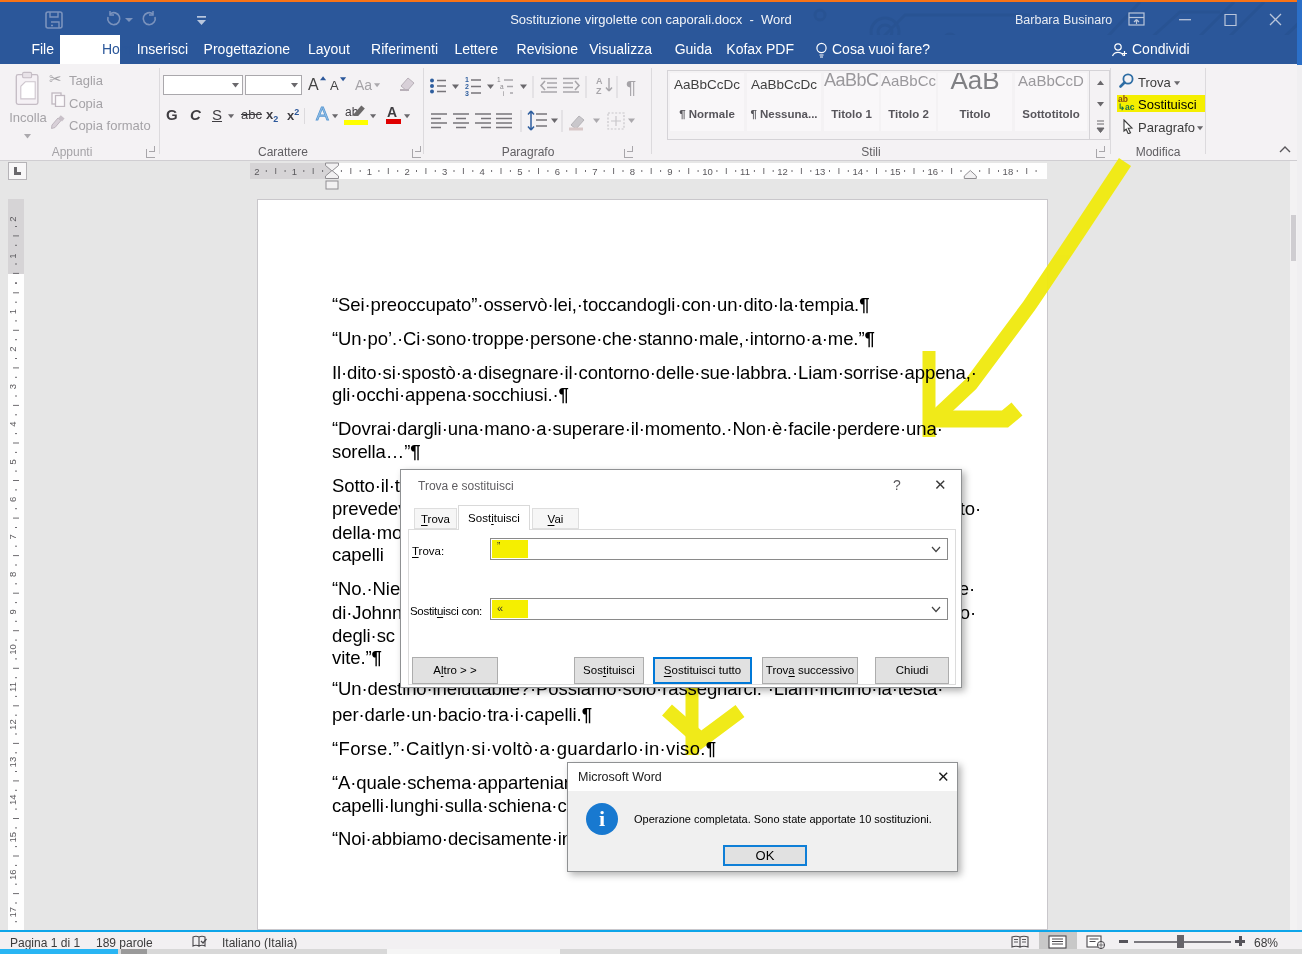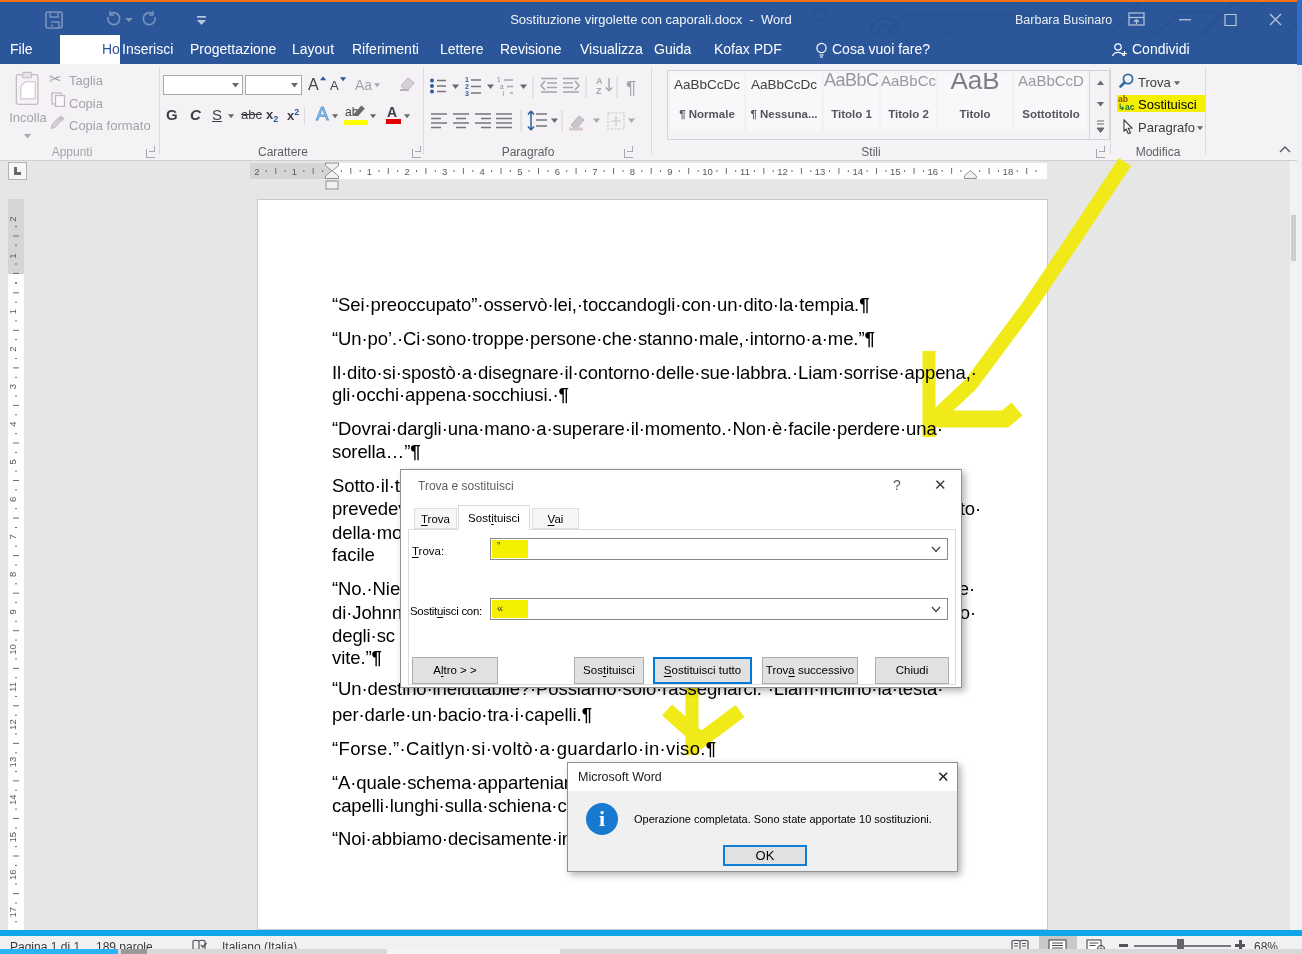--- a/index.html
+++ b/index.html
@@ -2,40 +2,40 @@
 <html><head>
 <meta charset="utf-8">
 <style>
 * { margin:0; padding:0; box-sizing:border-box; }
 html,body { width:1302px; height:954px; overflow:hidden; }
 body { font-family:"Liberation Sans", sans-serif; position:relative; background:#e6e6e6; }
 .abs { position:absolute; }
 
 #titlebar { left:0; top:0; width:1302px; height:35px; background:#2b579a; border-top:2px solid #f97316; }
 #tabrow { left:0; top:35px; width:1302px; height:29px; background:#2b579a; }
-.tab { position:absolute; top:0; height:29px; line-height:29px; color:#fff; font-size:14px; text-align:left; }
+.tab { position:absolute; top:0; height:29px; line-height:29px; color:#fff; font-size:14px; text-align:right; }
 #hometab { background:#fff; color:#2b579a;padding-left:42px; }
 
 #ribbon { left:0; top:64px; width:1297px; height:97px; background:#f4f2f4; border-bottom:1px solid #d0ced2; }
 .gsep { position:absolute; top:4px; width:1px; height:86px; background:#dcdadd; }
 .glabel { position:absolute; top:81px; font-size:12px; color:#605e62; width:120px; text-align:center; }
 .dis { color:#a5a3a7; }
 .chip { position:absolute; top:9px; width:74px; height:58px; background:#f9f7f9; text-align:center; overflow:hidden; }
 .c1 { margin-top:4px; white-space:nowrap; }
 .c2 { font-size:11.5px; color:#57555b; position:absolute; top:35px; left:0; right:0; white-space:nowrap;font-weight:bold; }
 .launch { position:absolute; width:9px; height:9px; border-left:1px solid #a8a6aa; border-bottom:1px solid #a8a6aa; }
 .launch:after { content:""; position:absolute; left:2px; top:-3px; width:5px; height:5px; border-right:1px solid #a8a6aa; border-bottom:1px solid #a8a6aa; }
 
 
 #page { left:257px; top:199px; width:791px; height:731px; background:#fff; border:1px solid #c9c7cb; }
 .dl { position:absolute; font-size:18.5px; color:#000; white-space:pre; letter-spacing:-0.1px; }
 
 .btn { position:absolute; background:#e1e1e1; border:1px solid #adadad; font-size:11.5px; color:#000; text-align:center; }
 
-#statusbar { left:0; top:930px; width:1302px; height:19px; background:#f2f0f2; border-top:6px solid #0ea5e9; font-size:12px; color:#3b3b3b; }
+#statusbar { left:0; top:930px; width:1302px; height:19px; background:#f2f0f2; border-top:2px solid #0ea5e9; font-size:12px; color:#3b3b3b; }
 u.m { text-decoration:underline; text-underline-offset:2px; }
 </style>
 </head>
 <body>
 <div class="abs" id="titlebar">
 
   <svg class="abs" style="left:700px;top:0;width:597px;height:64px" viewBox="0 0 597 64">
     <g stroke="#27508e" stroke-width="3" fill="none" opacity="0.55">
       <path d="M-60 38 L180 38 L205 13 L330 13"></path>
       <circle cx="250" cy="38" r="6"></circle>
@@ -396,21 +396,21 @@
 <div class="dl" style="left:332px;top:294px">“Sei·preoccupato”·osservò·lei,·toccandogli·con·un·dito·la·tempia.<b>¶</b></div>
 <div class="dl" style="left:332px;top:328px">“Un·po’.·Ci·sono·troppe·persone·che·stanno·male,·intorno·a·me.”<b>¶</b></div>
 <div class="dl" style="left:332px;top:362px">Il·dito·si·spostò·a·disegnare·il·contorno·delle·sue·labbra.·Liam·sorrise·appena,·</div>
 <div class="dl" style="left:332px;top:384px">gli·occhi·appena·socchiusi.·<b>¶</b></div>
 <div class="dl" style="left:332px;top:418px">“Dovrai·dargli·una·mano·a·superare·il·momento.·Non·è·facile·perdere·una·</div>
 <div class="dl" style="left:332px;top:441px">sorella…”<b>¶</b></div>
 <div class="dl" style="left:332px;top:475px">Sotto·il·tavolo</div>
 <div class="dl" style="left:332px;top:498px">prevedeva</div>
 <div class="dl" style="right:321px;top:498px">ento·</div>
 <div class="dl" style="left:332px;top:522px">della·morte</div>
-<div class="dl" style="left:332px;top:544px">facile</div>
+<div class="dl" style="left:332px;top:544px">capelli</div>
 <div class="dl" style="left:332px;top:578px">“No.·Niente</div>
 <div class="dl" style="right:327px;top:578px">he·</div>
 <div class="dl" style="left:332px;top:602px">di·Johnny</div>
 <div class="dl" style="right:326px;top:602px">ro·</div>
 <div class="dl" style="left:332px;top:625px">degli·sc</div>
 <div class="dl" style="left:332px;top:647px">vite.”<b>¶</b></div>
 <div class="dl" style="left:332px;top:678px">“Un·destino·ineluttabile?·Possiamo·solo·rassegnarci.”·Liam·inclinò·la·testa·</div>
 <div class="dl" style="left:332px;top:704px">per·darle·un·bacio·tra·i·capelli.<b>¶</b></div>
 <div class="dl" style="left:332px;top:738px;letter-spacing:0.35px">“Forse.”·Caitlyn·si·voltò·a·guardarlo·in·viso.<b>¶</b></div>
 <div class="dl" style="left:332px;top:772px">“A·quale·schema·apparteniamo,·secondo·te?”·domandò·lei·sottovoce,</div>

